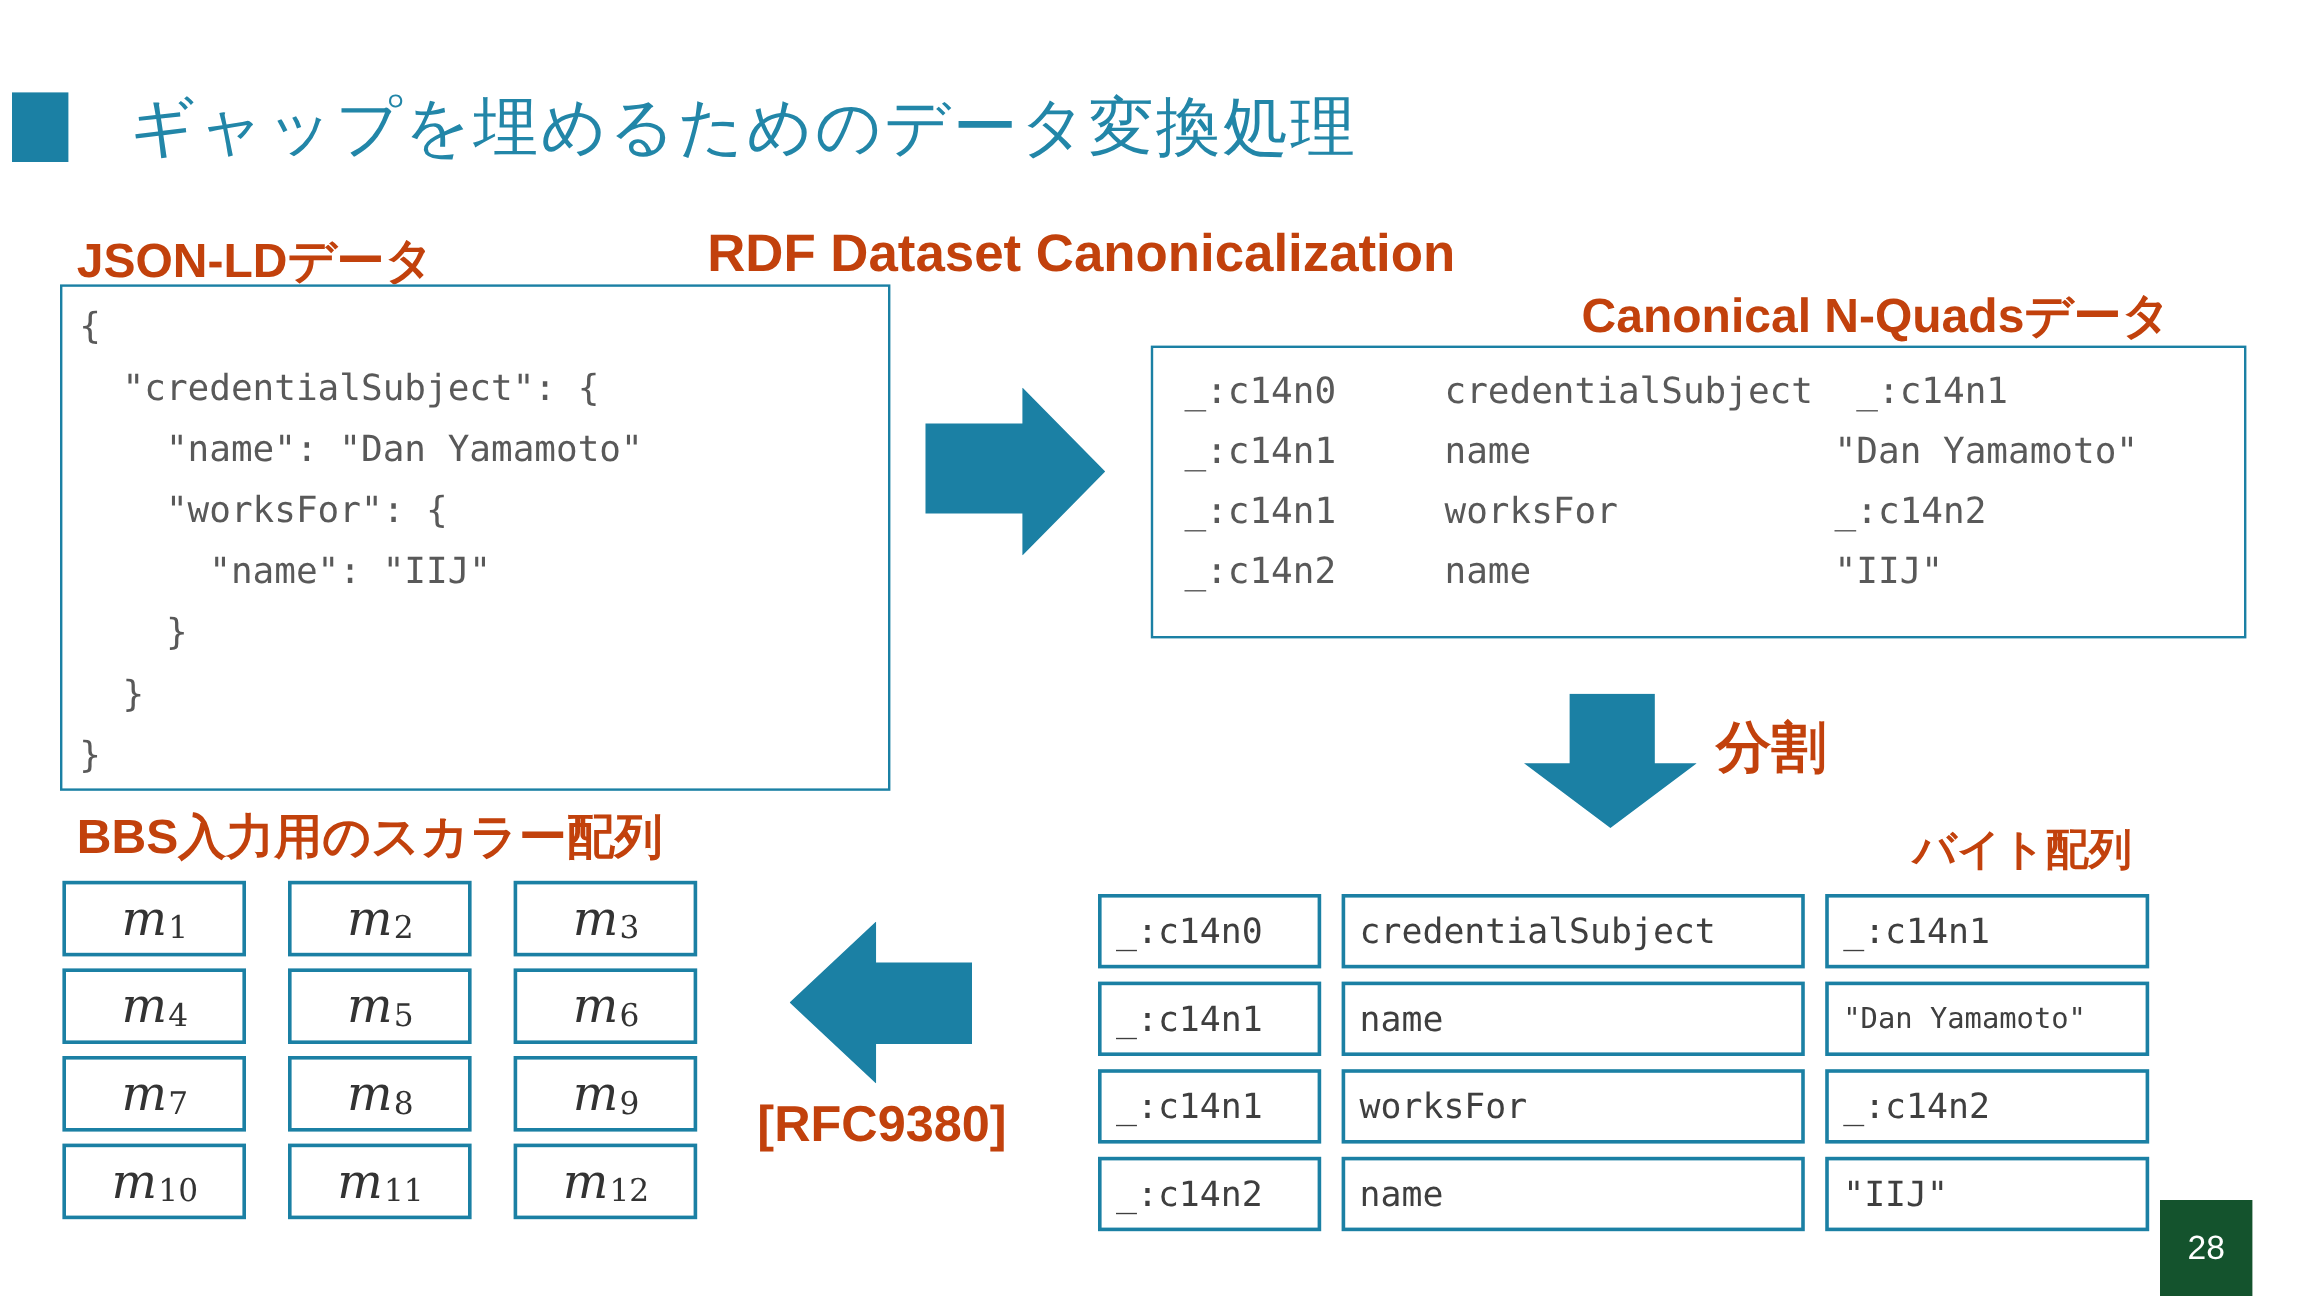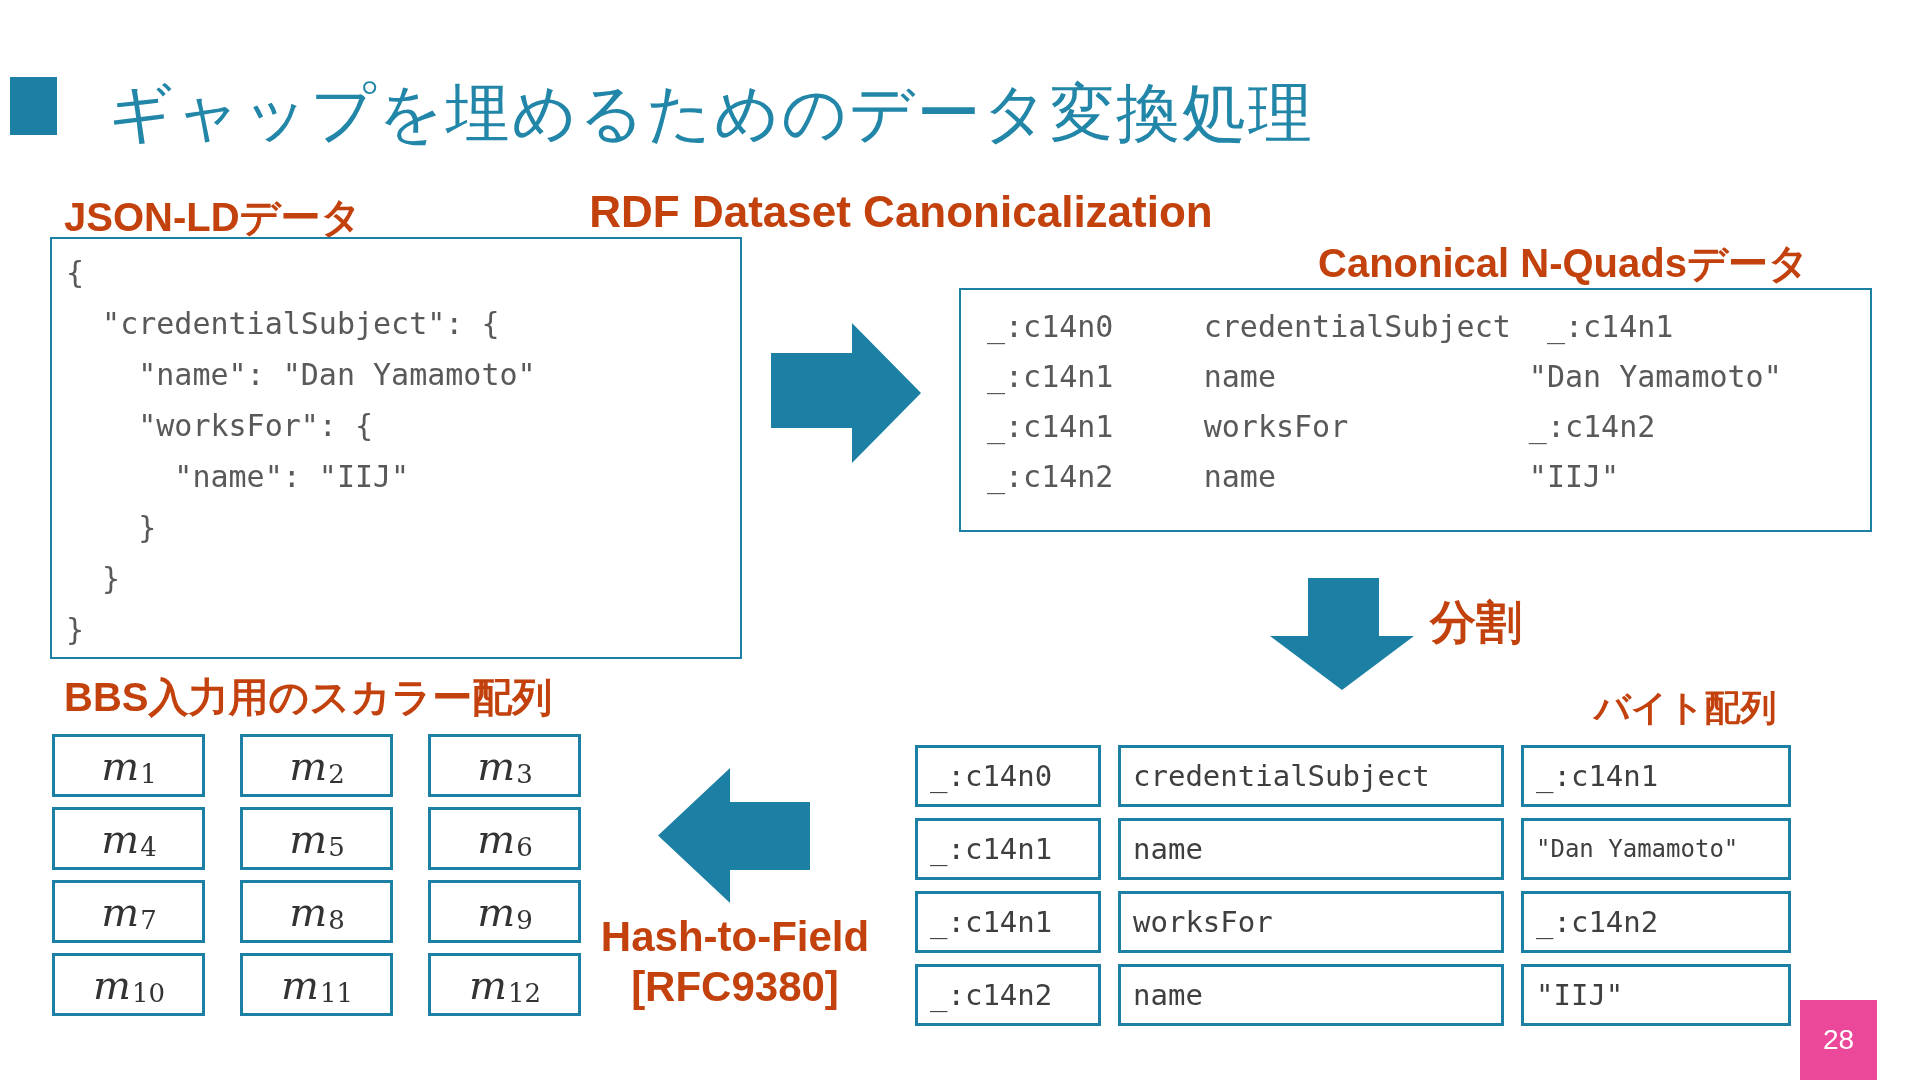--- a/index.html
+++ b/index.html
@@ -2,21 +2,21 @@
 <html><head>
 <meta charset="utf-8">
 <style>
   html,body{margin:0;padding:0;}
   body{width:1920px;height:1080px;background:#ffffff;overflow:hidden;
        font-family:"Liberation Sans",sans-serif;position:relative;}
   .abs{position:absolute;}
 
   
   .title-square{left:10px;top:77px;width:47px;height:58px;background:#1b80a4;}
-  .slide-title{left:108px;top:70px;font-size:64px;font-weight:400;color:#2286a8;
+  .slide-title{left:108px;top:70px;font-size:54px;font-weight:400;color:#2286a8;
                letter-spacing:2px;white-space:nowrap;}
 
   
   .lbl{color:#c2410c;font-weight:bold;white-space:nowrap;}
   .json-label{left:64px;top:190px;font-size:40px;}
   .rdf-label{left:511px;top:172px;width:780px;text-align:center;line-height:48px;margin-top:16px;}
   .rdf-label .l1{font-size:44px;}
   .rdf-label .l2{font-size:40px;}
   .nq-label{left:1318px;top:236px;font-size:40px;}
   .split-label{left:1430px;top:592px;font-size:46px;}
@@ -56,21 +56,21 @@
     grid-template-columns:153px 153px 153px;grid-auto-rows:63px;
     column-gap:35px;row-gap:10px;}
   .scalar-cell{border:3px solid #1b80a4;background:#fff;display:flex;align-items:center;
     justify-content:center;box-sizing:border-box;color:#333;
     font-family:"DejaVu Serif",serif;font-size:40px;}
   .scalar-cell i{font-style:italic;}
   .scalar-cell sub{font-size:26px;font-style:normal;line-height:0;
     position:relative;top:8px;left:1px;}
 
   
-  .page-badge{left:1800px;top:1000px;width:77px;height:80px;background:#ec4899;
+  .page-badge{left:1800px;top:1000px;width:77px;height:80px;background:#14532d;
     display:flex;align-items:center;justify-content:center;
     color:#ffffff;font-size:28px;}
 </style>
 </head>
 <body>
 
 <div class="abs title-square"></div>
 <div class="abs slide-title">ギャップを埋めるためのデータ変換処理</div>
 
 <div class="abs lbl json-label">JSON-LDデータ</div>
@@ -113,21 +113,20 @@
   <div class="byte-cell">_:c14n1</div>
   <div class="byte-cell">worksFor</div>
   <div class="byte-cell">_:c14n2</div>
   <div class="byte-cell">_:c14n2</div>
   <div class="byte-cell">name</div>
   <div class="byte-cell">"IIJ"</div>
 </div>
 
 <div class="abs arrow arrow-left"></div>
 <div class="abs lbl h2f-label">
-  <div>Hash-to-Field</div>
   <div>[RFC9380]</div>
 </div>
 
 <div class="abs lbl bbs-label">BBS入力用のスカラー配列</div>
 <div class="abs scalar-grid">
   <div class="scalar-cell">
       <i>m</i>
       <sub>1</sub>
     </div>
   <div class="scalar-cell">

